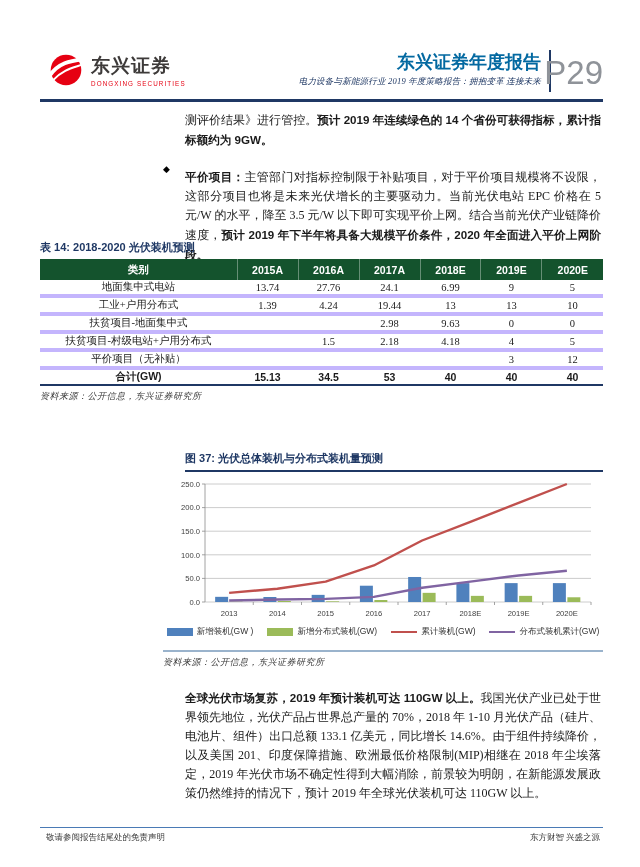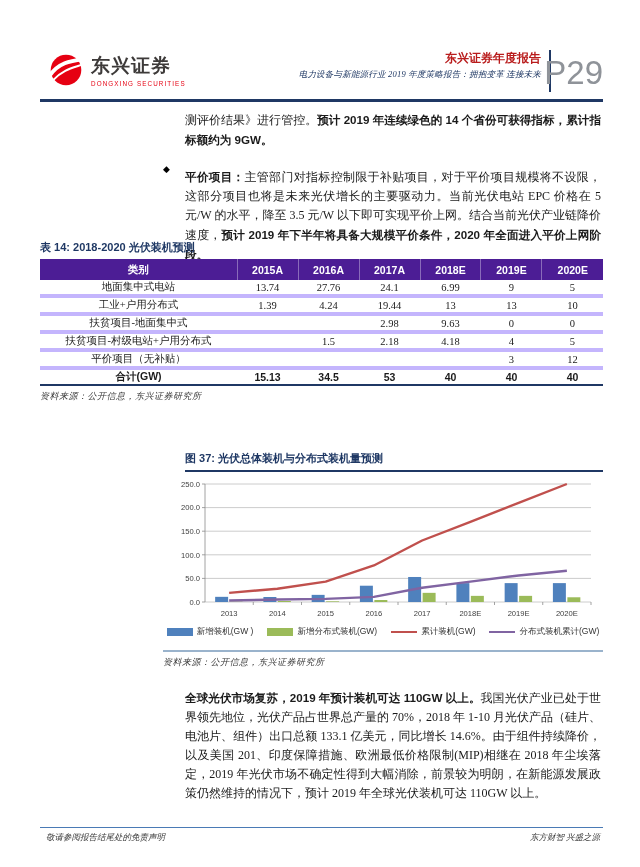--- a/index.html
+++ b/index.html
@@ -8,39 +8,39 @@
   .page { position:relative; width:640px; height:867px; background:#ffffff; overflow:hidden; }
 
   
   .header { position:absolute; top:48px; left:40px; width:563px; height:48px; }
   .logo { position:absolute; left:8px; top:4px; display:flex; align-items:center; }
   .logo-mark { width:36px; height:36px; }
   .logo-text { margin-left:7px; }
   .logo-cn { font-family:"Liberation Sans",sans-serif; font-weight:700; font-size:19px; color:#3d3a39; letter-spacing:1px; }
   .logo-en { font-family:"Liberation Sans",sans-serif; font-size:6.3px; color:#e60012; letter-spacing:1.1px; margin-top:1px; }
   .header-right { position:absolute; right:62px; top:2px; text-align:right; }
-  .report-type { font-family:"Liberation Sans",sans-serif; font-weight:700; font-size:12px; color:#b91c1c; }
+  .report-type { font-family:"Liberation Sans",sans-serif; font-weight:700; font-size:18px; color:#0369a1; }
   .report-subtitle { font-size:8.5px; color:#1f3864; font-style:italic; margin-top:2px; letter-spacing:0.2px; }
   .pageno-divider { position:absolute; right:52px; top:2px; width:2px; height:42px; background:#1f3864; }
   .page-number { position:absolute; right:0; top:6px; font-family:"Liberation Sans",sans-serif; font-size:33px; color:#8f9399; }
   .header-rule { position:absolute; top:99px; left:40px; width:563px; height:3px; background:#1f3864; }
 
   
   .para { position:absolute; font-size:12px; line-height:19px; text-align:justify; color:#1a1a1a; }
   .para b { font-family:"Liberation Sans",sans-serif; font-size:11.6px; }
   .p1 { top:110px; left:185px; width:416px; }
   .bullet-wrap { top:158px; left:163px; width:438px; }
   .bullet-marker { position:absolute; left:0; top:2px; font-size:9px; color:#000; }
   .bullet-text { display:block; margin-left:22px;margin-top:9px; }
 
   
   .table-block { position:absolute; top:240px; left:40px; width:563px; }
   .table-title { font-family:"Liberation Sans",sans-serif; font-weight:700; font-size:11px; color:#1f3864; margin-bottom:4px; }
   table.data { width:100%; border-collapse:collapse; font-family:"Liberation Sans",sans-serif; font-size:10.5px; table-layout:fixed; }
-  table.data th { background:#4c1d95; color:#fff; font-weight:700; height:21px; border-left:1px solid rgba(255,255,255,0.35); }
+  table.data th { background:#14532d; color:#fff; font-weight:700; height:21px; border-left:1px solid rgba(255,255,255,0.35); }
   table.data th:first-child { border-left:none; width:35%; }
   table.data td { text-align:center; height:16px; border-bottom:4px solid #c4b5fd; color:#1a1a1a; font-family:"Liberation Serif",serif; }
   table.data td.lbl { font-size:10.5px; }
   table.data tr.total td { font-family:"Liberation Sans",sans-serif; font-weight:700; border-bottom:2px solid #1f3864; }
   .src { font-size:9px; font-style:italic; color:#3a3a3a; margin-top:4px; letter-spacing:0.5px; }
 
   
   .figure-block { position:absolute; top:451px; left:163px; width:440px; }
   .figure-title { font-family:"Liberation Sans",sans-serif; font-weight:700; font-size:11px; color:#1f3864; margin-left:22px; }
   .figure-rule { height:2px; background:#1f3864; margin-left:22px; margin-top:4px; }
@@ -49,21 +49,21 @@
   .legend-item { display:flex; align-items:center; gap:4px; }
   .sw-bar { width:26px; height:8px; }
   .sw-line { width:26px; height:2.5px; }
   .figure-endrule { height:2px; background:#9ab3cc; margin-top:12px; }
 
   
   .closing { top:688px; left:185px; width:416px; }
 
   
   .footer-rule { position:absolute; top:827px; left:40px; width:563px; height:1px; background:#4a7ab5; }
-  .footer { position:absolute; top:832px; left:46px; right:40px; display:flex; justify-content:space-between; font-size:8.5px; font-style:italic; color:#3a3a3a; }
+  .footer { position:absolute; top:832px; left:46px; right:40px; display:flex; justify-content:space-between; font-size:8.5px; color:#3a3a3a; }
 </style>
 </head>
 <body>
 
 <div class="page">
 
   <div class="header">
     <div class="logo">
       <svg class="logo-mark" viewBox="0 0 40 40">
         <circle cx="20" cy="20" r="17" fill="#e60012"></circle>

